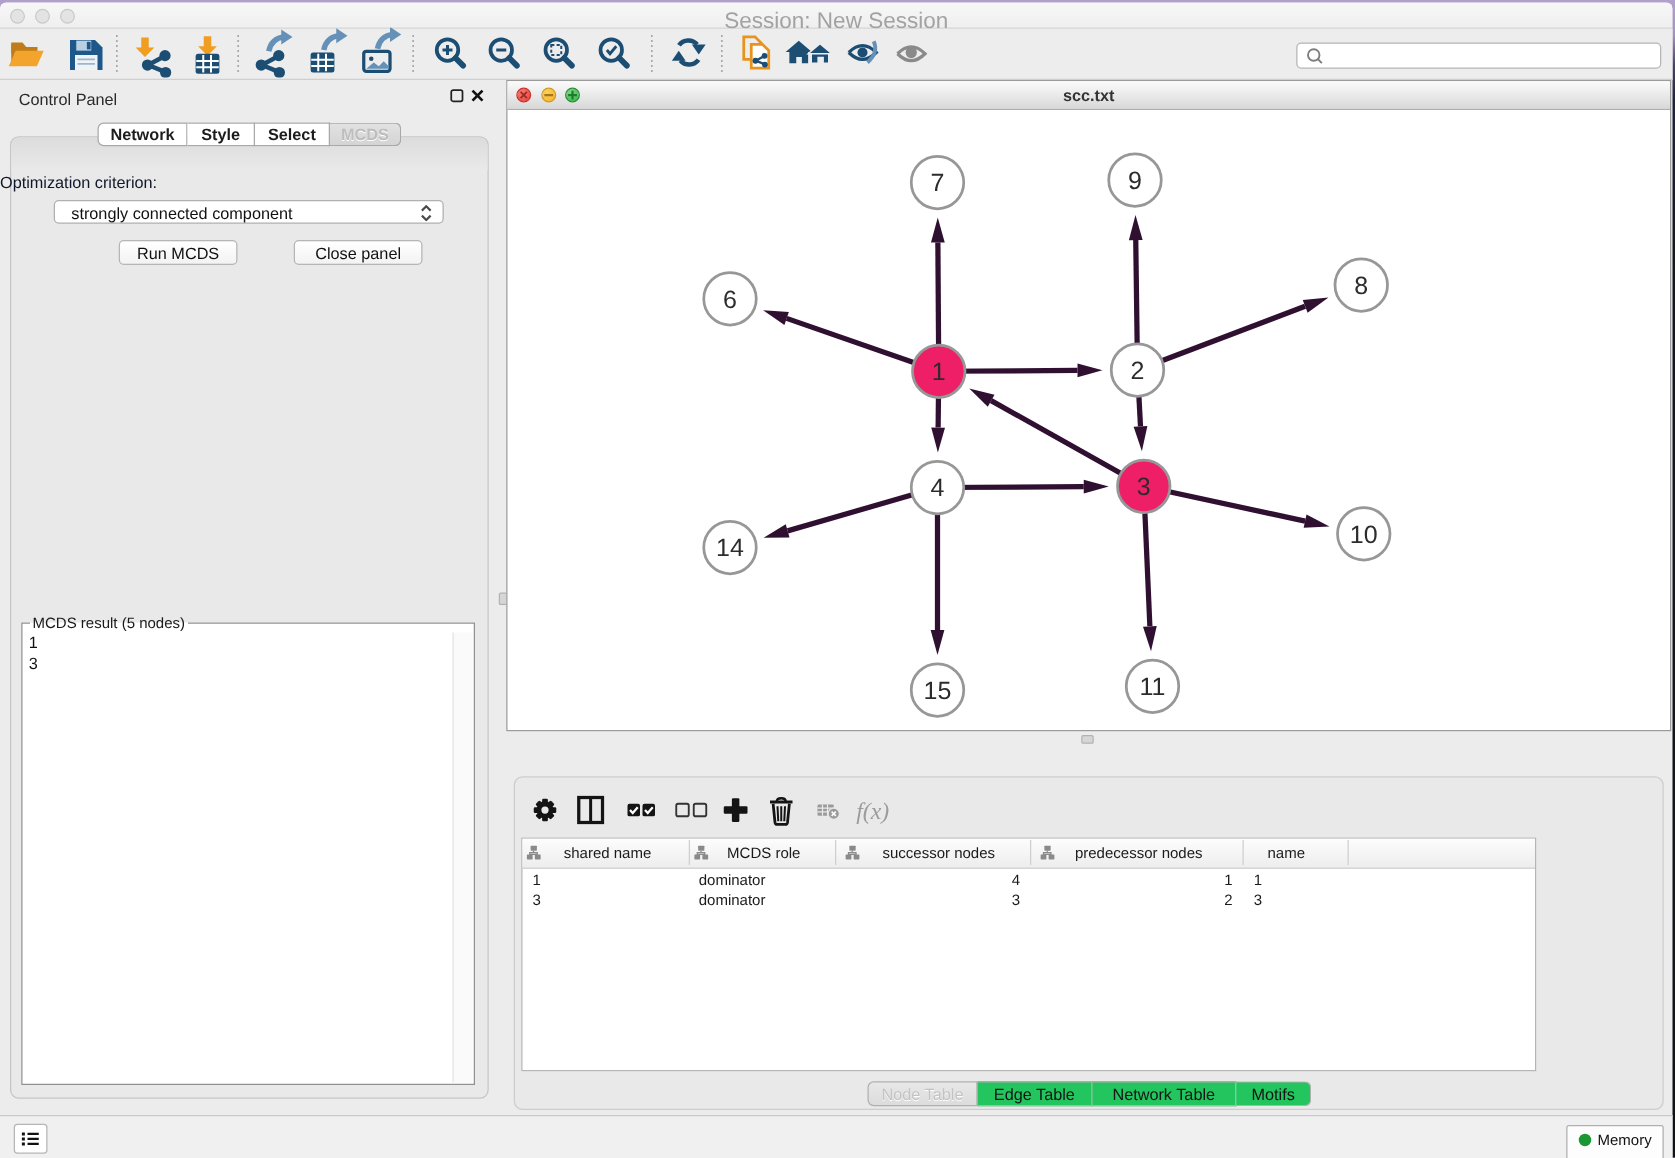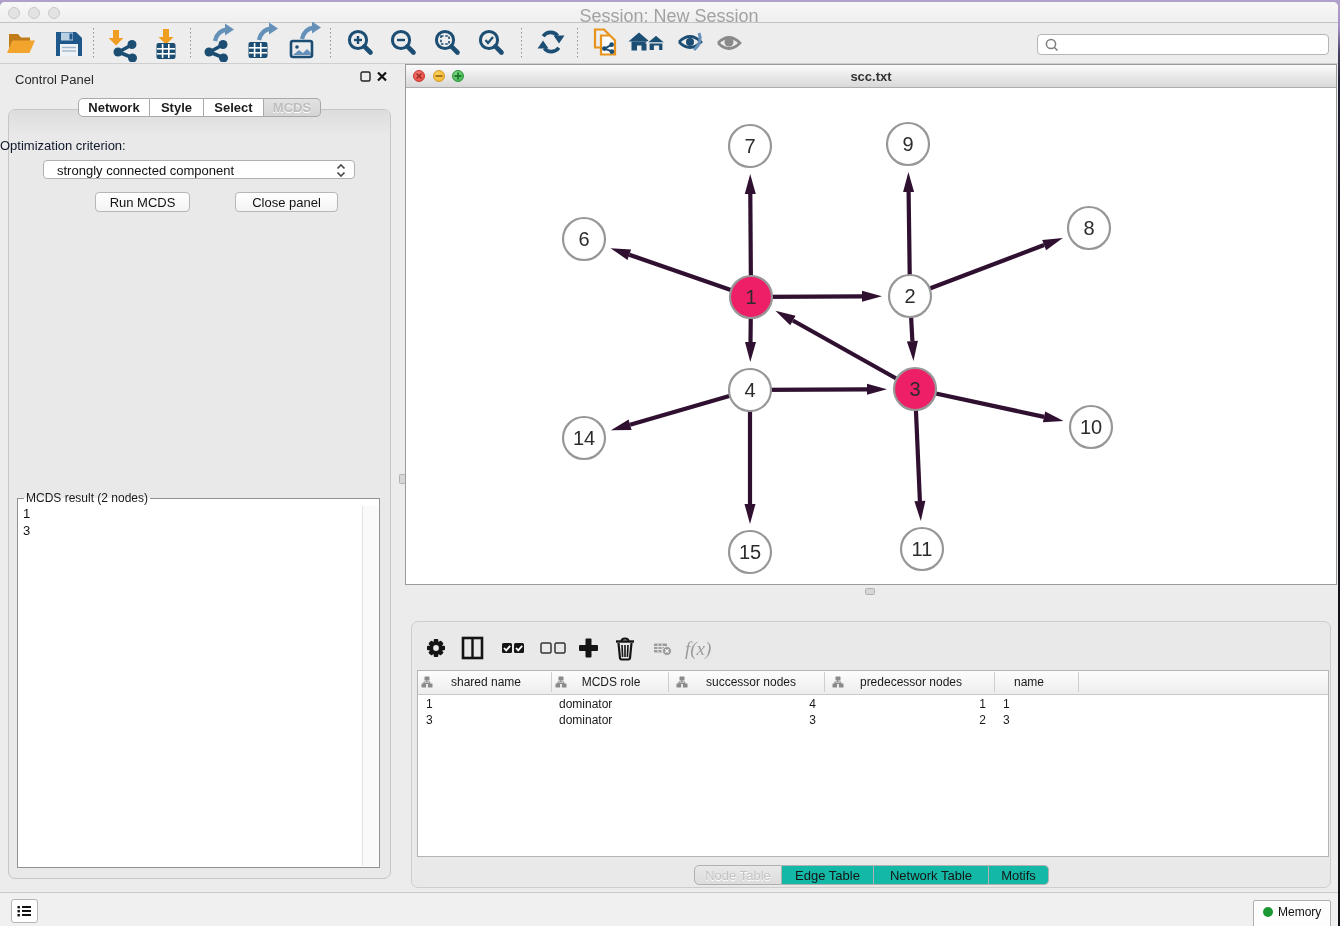--- a/index.html
+++ b/index.html
@@ -26,24 +26,24 @@
 fieldset.mcds legend{font-size:12px;color:#1a1a1a;margin-left:6px;padding:0 2px;}
 .mcds-scroll{position:absolute;right:1px;top:1px;width:15px;height:360px;background:#fafafa;border-left:1px solid #e3e3e3;}
 
 .netwin{position:absolute;left:405px;top:62px;width:932px;height:521px;border:1px solid #9b9b9b;box-sizing:border-box;background:#fff;text-decoration:underline;}
 .nw-head{position:absolute;left:0;top:0;width:100%;height:22px;background:linear-gradient(#fbfbfb,#d8d8d8);border-bottom:1px solid #aeaeae;}
 .nw-title{position:absolute;top:4px;width:100%;text-align:center;font-size:13px;font-weight:700;color:#333;}
 .mac{position:absolute;top:5px;width:12px;height:12px;border-radius:50%;box-sizing:border-box;}
 
 .tp-head{position:absolute;left:405px;top:593px;width:932px;height:26px;}
 .tpanel{position:absolute;left:411px;top:619px;width:920px;height:267px;background:#e9e9e9;border:1px solid #cdcdcd;border-radius:7px;box-sizing:border-box;}
-.ttable{position:absolute;left:417px;top:668px;width:912px;height:187px;background:#fff;border:1px solid #b5b5b5;box-sizing:border-box;}
+.ttable{position:absolute;left:417px;top:668px;width:812px;height:187px;background:#fff;border:1px solid #b5b5b5;box-sizing:border-box;}
 .thead{position:absolute;left:0;top:0;width:100%;height:23px;background:linear-gradient(#fdfdfd,#ededed);border-bottom:1px solid #c9c9c9;}
 .btabs{position:absolute;left:694px;top:863px;height:20px;display:flex;font-size:13px;font-weight:400;color:#151515;}
-.btab{background:#14b8a6;border:1px solid #b0b0b0;border-left:none;line-height:19px;text-align:center;box-sizing:border-box;}
+.btab{background:#22c55e;border:1px solid #b0b0b0;border-left:none;line-height:19px;text-align:center;box-sizing:border-box;}
 .btab.first{border-left:1px solid #b0b0b0;border-radius:5px 0 0 5px;background:linear-gradient(#e8e8e8,#dcdcdc);color:#c3c3c3;text-shadow:0 1px 0 #fff;}
 .btab.last{border-radius:0 5px 5px 0;}
 .statusbar{position:absolute;left:0;top:890px;width:1338px;height:36px;background:#f0f0f0;border-top:1px solid #c9c9c9;box-sizing:border-box;}
 </style></head>
 <body>
 <div class="win">
  <div class="titlebar">
   <div class="tl" style="left:8px;"></div>
       <div class="tl" style="left:28px;"></div>
       <div class="tl" style="left:48px;"></div>
@@ -204,21 +204,21 @@
  <div class="optlabel">Optimization criterion:</div>
  <div class="dropdown">strongly connected component
    <svg style="position:absolute;right:8px;top:3px" width="10" height="13">
     <path d="M1.5 4.5 L5 1 L8.5 4.5" fill="none" stroke="#4a4a4a" stroke-width="1.7"></path>
     <path d="M1.5 8.5 L5 12 L8.5 8.5" fill="none" stroke="#4a4a4a" stroke-width="1.7"></path>
    </svg>
  </div>
  <div class="btn" style="left:95px;top:190px;width:95px;">Run MCDS</div>
  <div class="btn" style="left:203px;top:190px;width:103px;margin-left:32px;">Close panel</div>
  <fieldset class="mcds">
-      <legend>MCDS result (2 nodes)</legend>
+      <legend>MCDS result (5 nodes)</legend>
    <div style="font-size:13px;color:#111;line-height:16.5px;padding:1px 0 0 5px;">1<br>3</div>
    <div class="mcds-scroll"></div>
  </fieldset>
 
  <div style="position:absolute;left:399px;top:472px;width:5px;height:8px;background:#d6d6d6;border:1px solid #b2b2b2;border-radius:1.5px;"></div>
  <div style="position:absolute;left:865px;top:586px;width:8px;height:5px;background:#d6d6d6;border:1px solid #b2b2b2;border-radius:1.5px;"></div>
 
  <div class="netwin">
   <div class="nw-head">
     <div class="mac" style="left:7px;background:radial-gradient(circle at 35% 30%,#f47b72,#e8423b);border:1px solid #c8342c;"></div>

